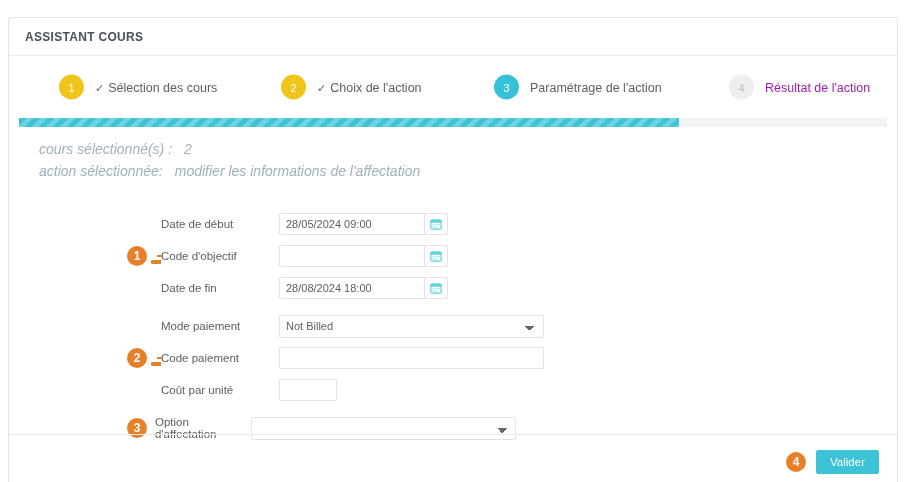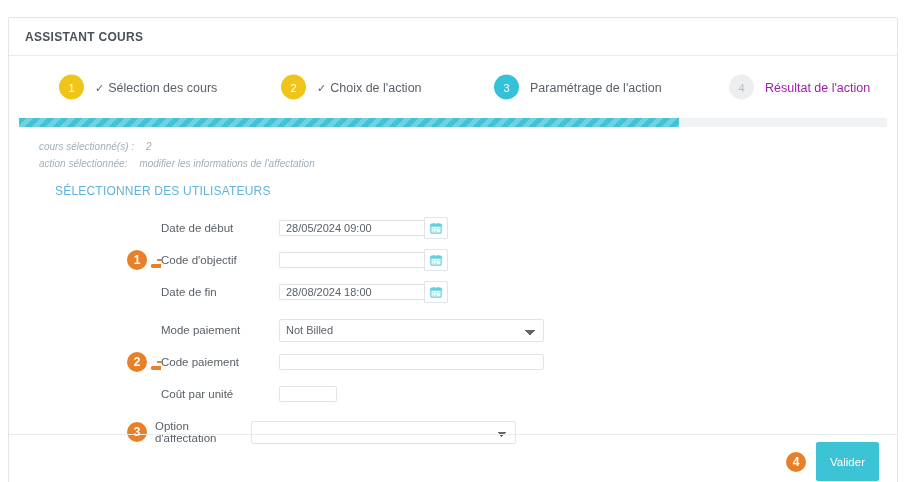--- a/index.html
+++ b/index.html
@@ -112,21 +112,21 @@
       rgba(255,255,255,.25) 75%, transparent 75%, transparent);
     background-size: 14px 14px;
   }
 
   
   .summary {
     padding: 14px 0 0 30px;
   }
   .summary-row {
     font-style: italic;
-    font-size: 10px;
+    font-size: 14px;
     color: #9fb0bd;
     margin-bottom: 6px;
     display: flex;
   }
   .summary-key { min-width: 0; }
   .summary-val { margin-left: 12px; }
 
   
   .users-line {
     padding: 9px 0 0 46px;
@@ -204,21 +204,21 @@
   }
   .row-label {
     width: 118px;
     padding-right: 12px;
     font-size: 11.5px;
     color: #5a6169;
     box-sizing: border-box;
   }
 
   .input, .select {
-    height: 16px;
+    height: 22px;
     border: 1px solid #dfe4ea;
     background: #fff;
     font-family: "Liberation Sans", sans-serif;
     font-size: 11px;
     color: #5a6169;
     padding: 0 6px;
     box-sizing: border-box;
     border-radius: 2px;
     outline: none;
   }
@@ -265,21 +265,21 @@
     height: 54px;
     border-top: 1px solid #e8eaec;
     display: flex;
     align-items: center;
     justify-content: flex-end;
     padding-right: 18px;
     box-sizing: border-box;
   }
   .footer .badge { margin-right: 10px; }
   .btn {
-    height: 39px;
+    height: 24px;
     padding: 0 13px;
     font-size: 11.5px;
     font-family: "Liberation Sans", sans-serif;
     border-radius: 2px;
     cursor: pointer;
     border: 1px solid transparent;
     text-align: right;
   }
   .btn-primary {
     background: #3cc3d6;
@@ -339,21 +339,20 @@
       <span class="summary-key">cours sélectionné(s) :</span>
       <span class="summary-val">2</span>
     </div>
     <div class="summary-row">
       <span class="summary-key">action sélectionnée:</span>
       <span class="summary-val">modifier les informations de l'affectation</span>
     </div>
   </div>
 
   <div class="users-line">
-    <span class="users-link">SÉLECTIONNER DES UTILISATEURS</span>
   </div>
 
   <div class="form-area">
 
     <div class="grp grp-dates">
       <div class="badge">1</div>
       <div class="brace"></div>
       <div class="rows">
 
         <div class="row">

